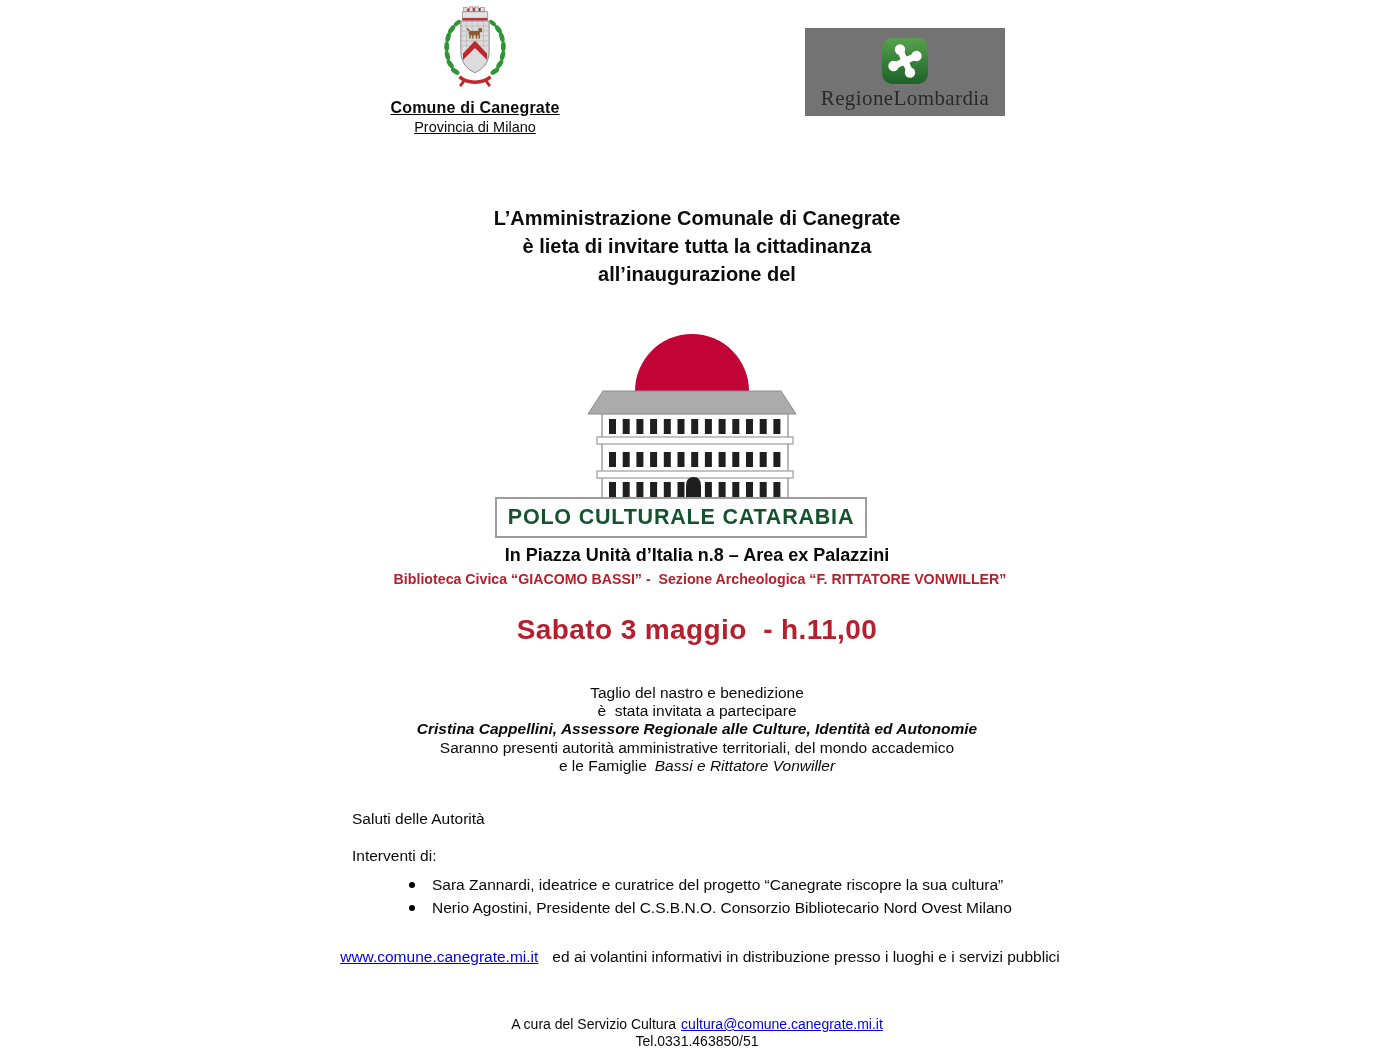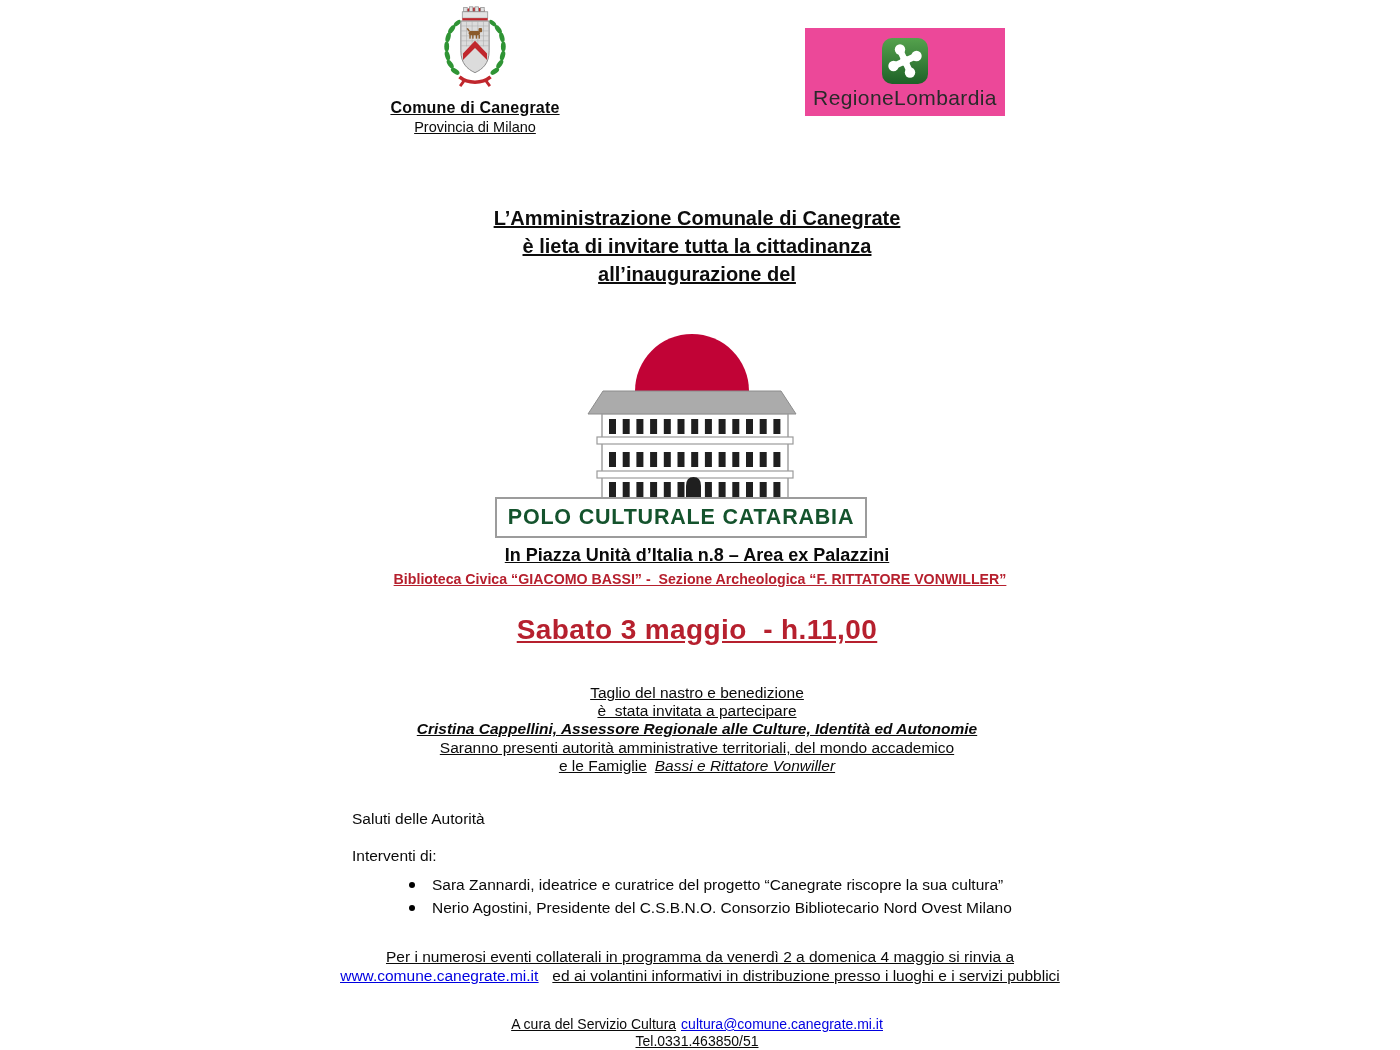--- a/index.html
+++ b/index.html
@@ -2,30 +2,30 @@
 <html><head>
 <meta charset="utf-8">
 <style>
   * { margin:0; padding:0; box-sizing:border-box; }
   html,body { background:#ffffff; }
   .page {
     position:relative; width:1400px; height:1050px; background:#ffffff;
     font-family:"Liberation Sans", sans-serif; color:#0a0a0a; overflow:hidden;
   }
   .abs { position:absolute; }
-  .center { text-align:center;text-decoration:underline; }
+  .center { text-align:center; }
   .prewrap { white-space:pre-wrap; }
 
   
   .comune-block { left:325px; top:0; width:300px; text-align:center;text-decoration:underline; }
   .crest { display:block; margin:4px auto 0 auto; }
   .comune-name { font-size:16px; font-weight:bold; margin-top:3px; letter-spacing:0.2px; }
   .comune-sub  { font-size:14.5px; margin-top:2px; }
 
-  .regione-bg { left:805px; top:28px; width:200px; height:88px; background:#ec4899; text-align:center; }
+  .regione-bg { left:805px; top:28px; width:200px; height:88px; background:#737373; text-align:center;font-family:Liberation Serif, serif; }
   .regione-logo { display:block; margin:9px auto 0 auto; }
   .regione-name { font-size:21px; font-weight:400; color:#2a2a2a; letter-spacing:0.4px; margin-top:1px; }
 
   
   .intro { left:347px; top:204px; width:700px; font-size:20px; font-weight:bold; line-height:28px; color:#0d0d0d; }
 
   
   .building { left:542px; top:330px; z-index:1; }
 
   
@@ -245,21 +245,20 @@
       <span class="bullet-dot"></span>
       <span>Sara Zannardi, ideatrice e curatrice del progetto “Canegrate riscopre la sua cultura”</span>
     </li>
     <li>
       <span class="bullet-dot"></span>
       <span>Nerio Agostini, Presidente del C.S.B.N.O. Consorzio Bibliotecario Nord Ovest Milano</span>
     </li>
   </ul>
 
   <div class="abs events center">
-    <div>Per i numerosi eventi collaterali in programma da venerdì 2 a domenica 4 maggio si rinvia a</div>
     <div>
       <a class="link">www.comune.canegrate.mi.it</a><span class="rest">ed ai volantini informativi in distribuzione presso i luoghi e i servizi pubblici</span>
     </div>
   </div>
 
   <div class="abs credits center">
     <div>
       <span>A cura del Servizio Cultura</span><a class="link email">cultura@comune.canegrate.mi.it</a>
     </div>
     <div>Tel.0331.463850/51</div>

